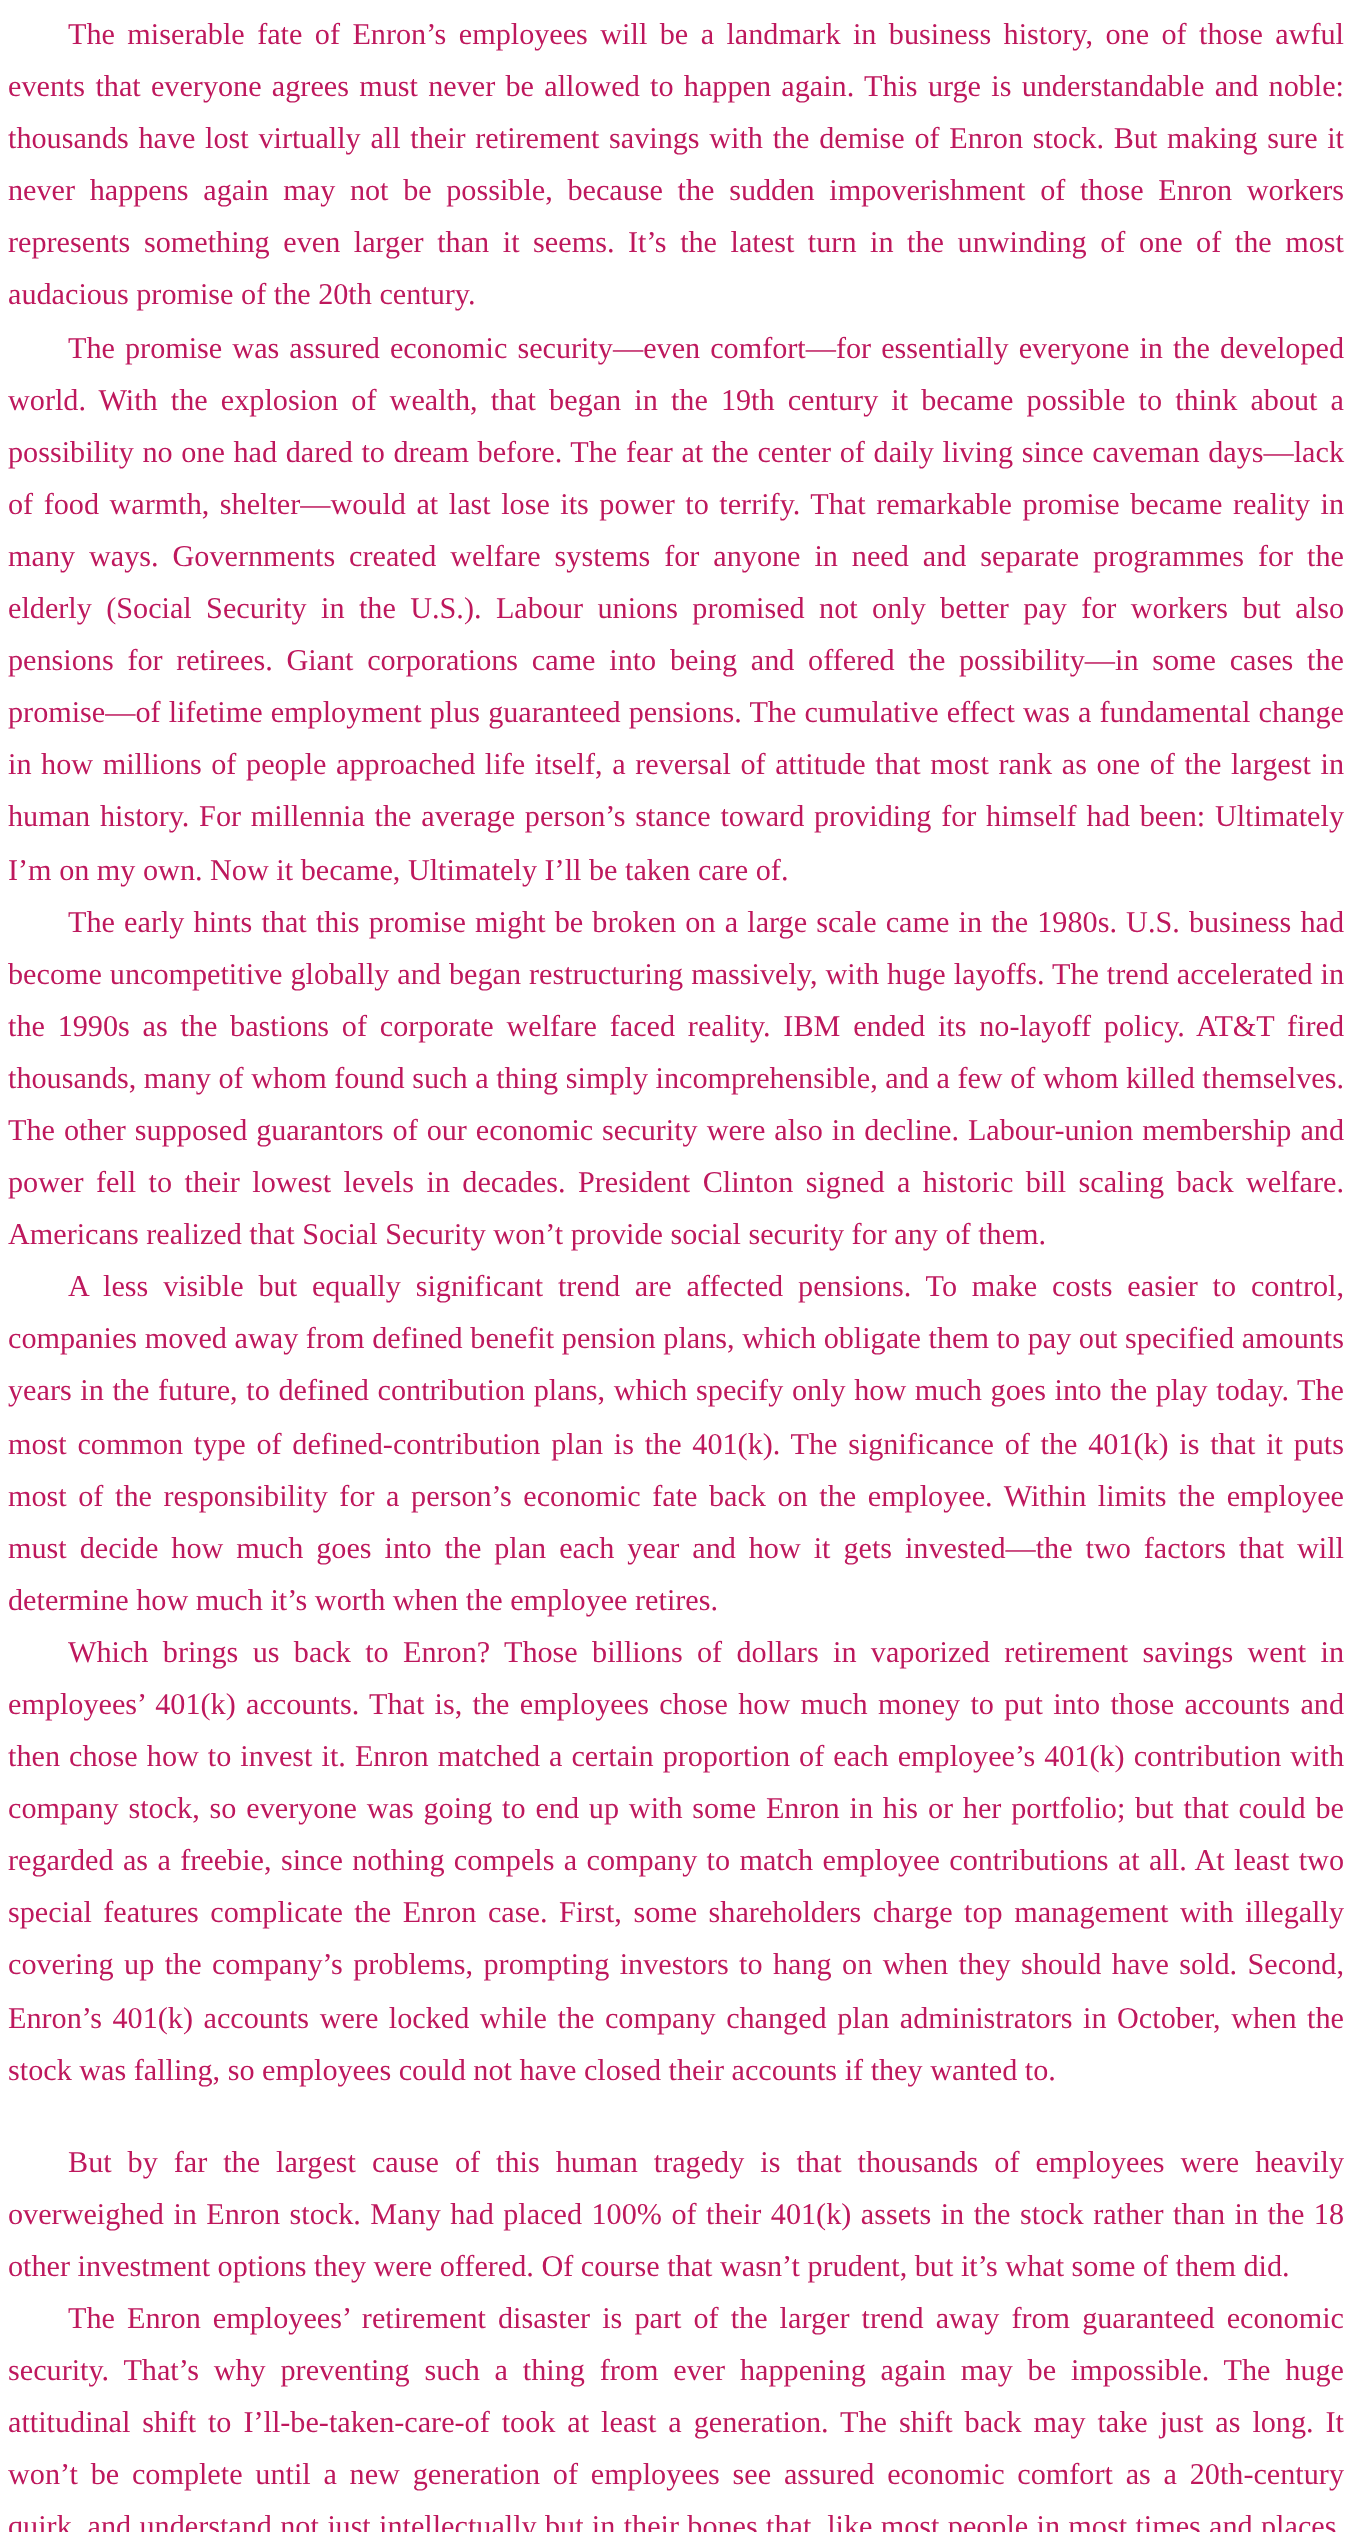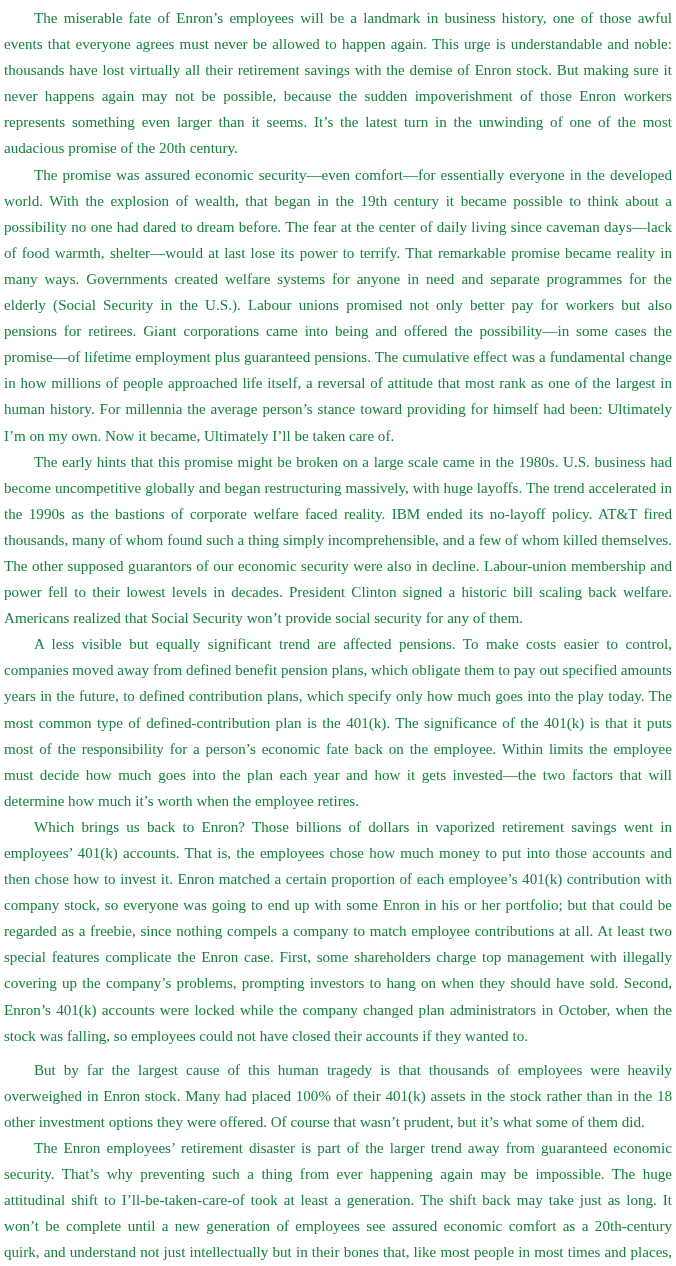--- a/index.html
+++ b/index.html
@@ -14,30 +14,30 @@
   }
   .page {
     position: relative;
     width: 676px;
     height: 1266px;
     box-sizing: border-box;
     padding: 5px 4px 0 4px;
     font-family: "Liberation Serif", serif;
     font-size: 15.1px;
     line-height: 26.1px;
-    color: #15803d;
+    color: #be185d;
   }
   .para {
     margin: 0;
     text-align: justify;
     text-indent: 30px;
     hyphens: none;
   }
   .para.gap-before {
-    margin-top: 8px;
+    margin-top: 20px;
   }
 </style>
 </head>
 <body>
 
 <div class="page">
   <p class="para">The miserable fate of Enron’s employees will be a landmark in business history, one of those awful events that everyone agrees must never be allowed to happen again. This urge is understandable and noble: thousands have lost virtually all their retirement savings with the demise of Enron stock. But making sure it never happens again may not be possible, because the sudden impoverishment of those Enron workers represents something even larger than it seems. It’s the latest turn in the unwinding of one of the most audacious promise of the 20th century.</p>
   <p class="para">The promise was assured economic security—even comfort—for essentially everyone in the developed world. With the explosion of wealth, that began in the 19th century it became possible to think about a possibility no one had dared to dream before. The fear at the center of daily living since caveman days—lack of food warmth, shelter—would at last lose its power to terrify. That remarkable promise became reality in many ways. Governments created welfare systems for anyone in need and separate programmes for the elderly (Social Security in the U.S.). Labour unions promised not only better pay for workers but also pensions for retirees. Giant corporations came into being and offered the possibility—in some cases the promise—of lifetime employment plus guaranteed pensions. The cumulative effect was a fundamental change in how millions of people approached life itself, a reversal of attitude that most rank as one of the largest in human history. For millennia the average person’s stance toward providing for himself had been: Ultimately I’m on my own. Now it became, Ultimately I’ll be taken care of.</p>
   <p class="para">The early hints that this promise might be broken on a large scale came in the 1980s. U.S. business had become uncompetitive globally and began restructuring massively, with huge layoffs. The trend accelerated in the 1990s as the bastions of corporate welfare faced reality. IBM ended its no-layoff policy. AT&amp;T fired thousands, many of whom found such a thing simply incomprehensible, and a few of whom killed themselves. The other supposed guarantors of our economic security were also in decline. Labour-union membership and power fell to their lowest levels in decades. President Clinton signed a historic bill scaling back welfare. Americans realized that Social Security won’t provide social security for any of them.</p>
   <p class="para">A less visible but equally significant trend are affected pensions. To make costs easier to control, companies moved away from defined benefit pension plans, which obligate them to pay out specified amounts years in the future, to defined contribution plans, which specify only how much goes into the play today. The most common type of defined-contribution plan is the 401(k). The significance of the 401(k) is that it puts most of the responsibility for a person’s economic fate back on the employee. Within limits the employee must decide how much goes into the plan each year and how it gets invested—the two factors that will determine how much it’s worth when the employee retires.</p>

